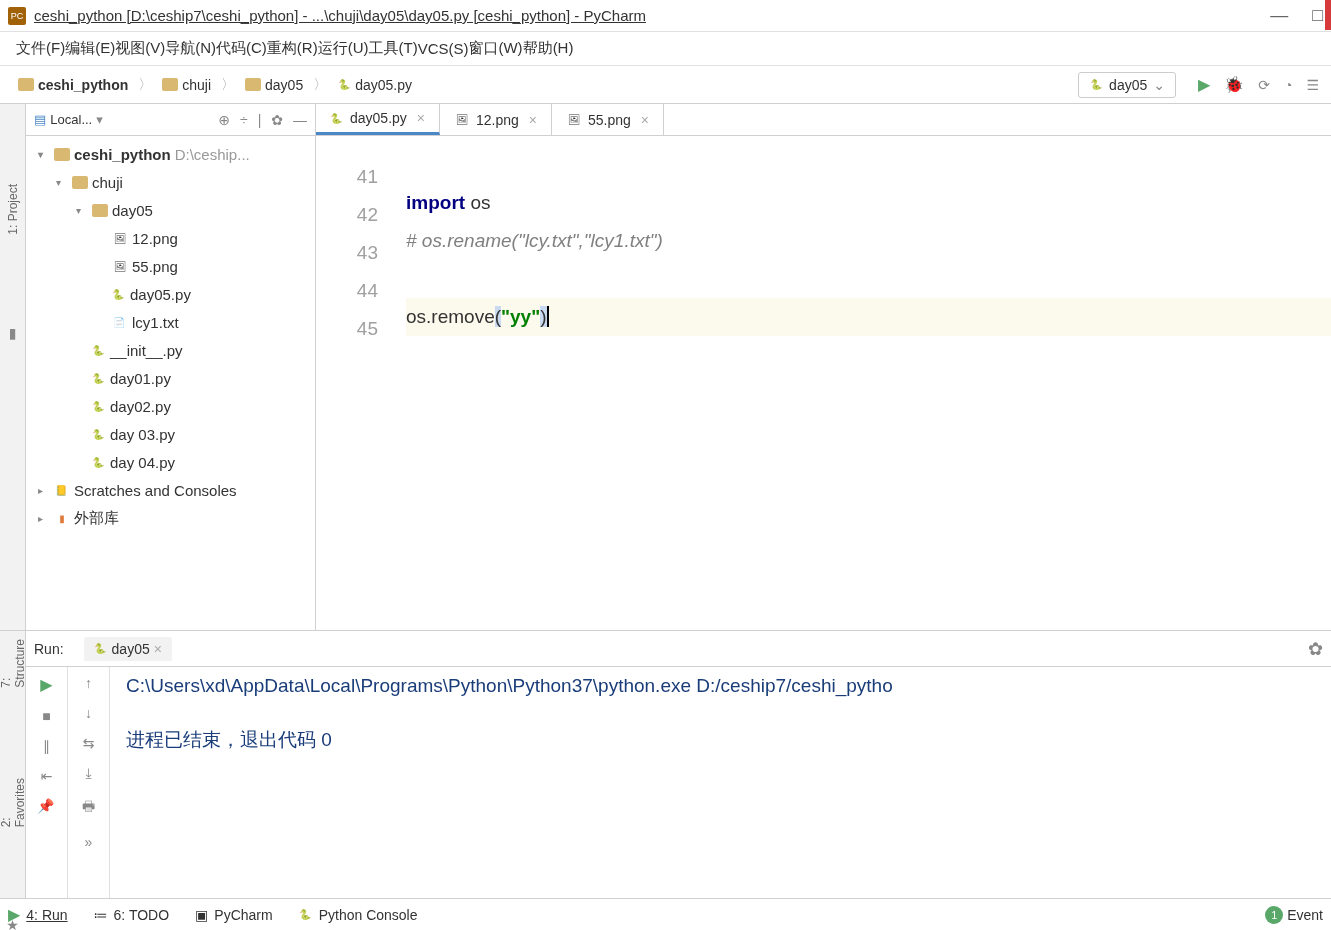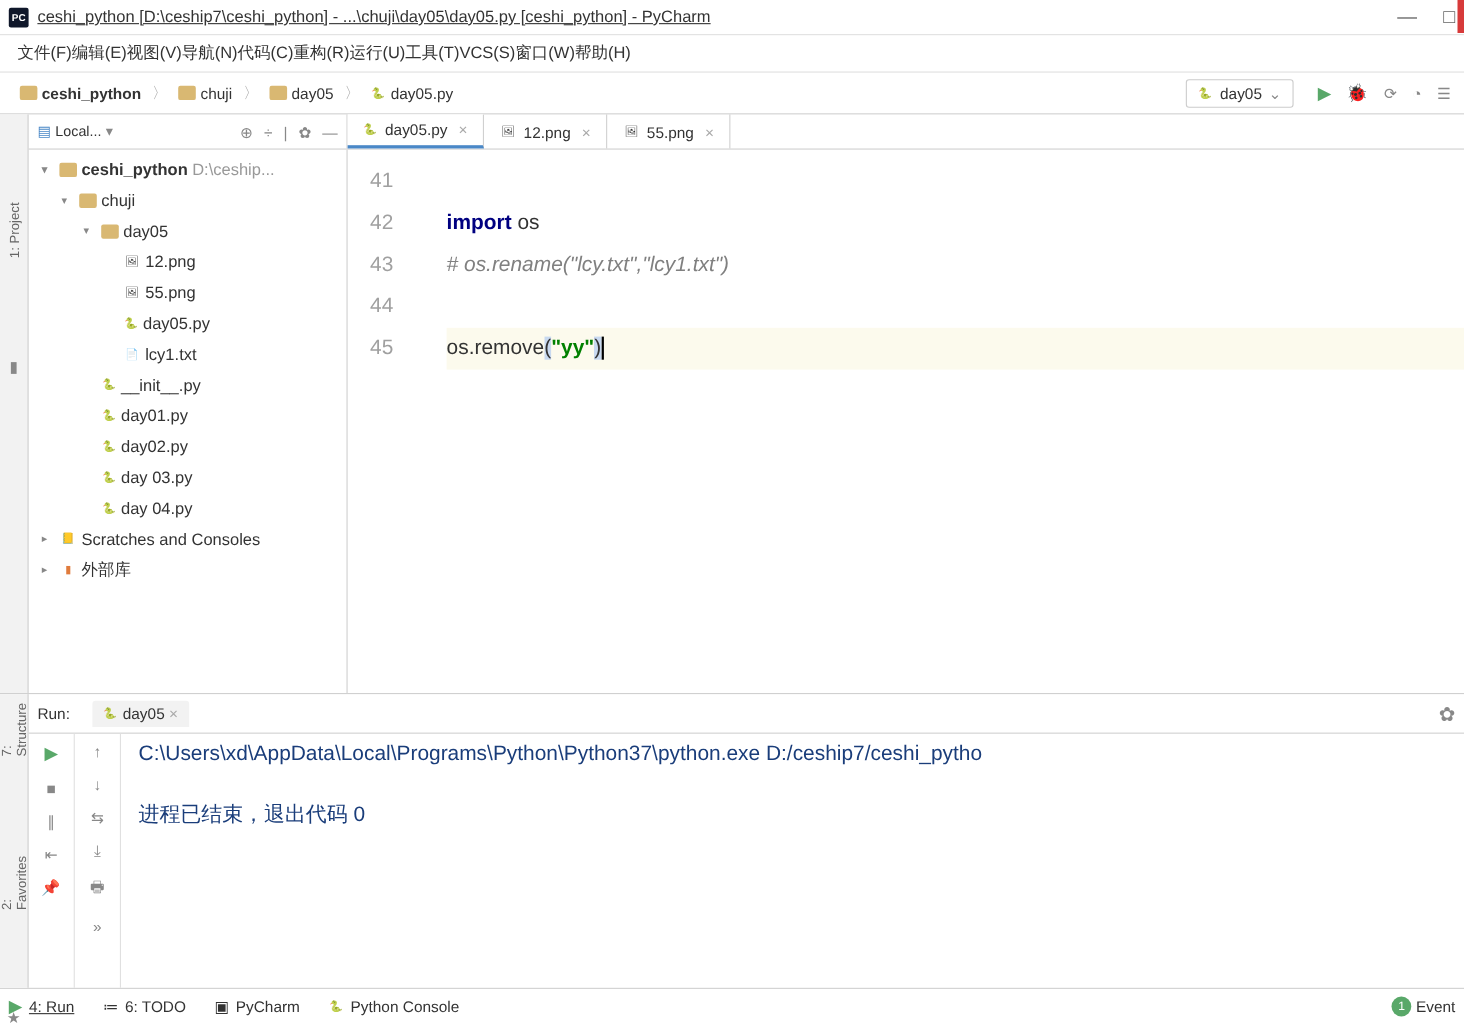--- a/index.html
+++ b/index.html
@@ -1,18 +1,18 @@
 <!DOCTYPE html>
 <html><head>
 <meta charset="utf-8">
 <style>
 * { box-sizing: border-box; margin: 0; padding: 0; font-family: "Microsoft YaHei", Arial, sans-serif; }
 body { background: #fff; width: 1331px; height: 930px; overflow: hidden; font-size: 14px; color: #333; }
 .title-bar { height: 32px; display: flex; align-items: center; padding: 0 8px; border-bottom: 1px solid #e0e0e0; }
-.title-bar .app-icon { width: 18px; height: 18px; background: #0f172a; border-radius: 2px; margin-right: 8px; display:flex;align-items:center;justify-content:center;color:#fff;font-size:9px;font-weight:bold; }
+.title-bar .app-icon { width: 18px; height: 18px; background: #a16207; border-radius: 2px; margin-right: 8px; display:flex;align-items:center;justify-content:center;color:#fff;font-size:9px;font-weight:normal; }
 .title-bar .title { flex: 1; font-size: 15px; text-decoration: underline; }
 .title-bar .win-btns { display: flex; gap: 24px; font-size: 18px; color: #666; }
 .menu-bar { height: 34px; display: flex; align-items: center; padding: 0 16px; border-bottom: 1px solid #e0e0e0; }
 .menu-bar span { font-size: 15px; cursor: default; }
 .nav-bar { height: 38px; display: flex; align-items: center; padding: 0 12px; border-bottom: 1px solid #d0d0d0; }
 .breadcrumb { display: flex; align-items: center; gap: 4px; flex: 1; }
 .breadcrumb .crumb { display: flex; align-items: center; gap: 4px; padding: 2px 6px; }
 .breadcrumb .sep { color: #aaa; font-size: 14px; }
 .folder-icon { width: 16px; height: 13px; background: #d9b872; border-radius: 2px; display:inline-block; }
 .py-icon { width:14px; height:14px; display:inline-flex;align-items:center;justify-content:center;font-size:10px;color:#3776ab;font-weight:bold; }
@@ -37,21 +37,21 @@
 .tree-row.d3b { padding-left: 66px; }
 .tree-row.bold { font-weight: bold; }
 .caret { width: 12px; color: #888; font-size: 10px; }
 .file-icon { width: 16px; height: 16px; display:inline-flex;align-items:center;justify-content:center;font-size:10px; }
 .editor-area { flex: 1; display:flex;flex-direction:column; }
 .tabs { height: 32px; display: flex; border-bottom: 1px solid #d0d0d0; }
 .tab { padding: 0 14px; display:flex;align-items:center;gap:6px;border-right:1px solid #d0d0d0; font-size:14px; position:relative; }
 .tab.active { border-bottom: 3px solid #4a88c7; background:#fff; }
 .tab .close { color: #aaa; margin-left:4px; }
 .editor-body { flex:1; display:flex; font-family: "Consolas", monospace; font-size: 19px; }
-.gutter { width: 90px; text-align: center; color: #a0a0a0; padding-top: 10px; }
+.gutter { width: 90px; text-align: right; color: #a0a0a0; padding-top: 10px; margin-top: 12px; }
 .gutter div { height: 38px; line-height:38px; padding-right: 28px; }
 .code { flex:1; padding-top: 10px; }
 .code .line { height: 38px; line-height: 38px; }
 .code .line.hl { background: #fcfaed; }
 .kw { color: #000080; font-weight: bold; }
 .comment { color: #808080; font-style: italic; }
 .str { color: #008000; font-weight: bold; }
 .hl-bracket { background: #c8d9f0; }
 .run-panel { border-top: 1px solid #d0d0d0; display:flex; height: 268px; }
 .run-tabs-row { height: 36px; display:flex;align-items:center;gap:20px;padding:0 8px; border-bottom:1px solid #d0d0d0; }

